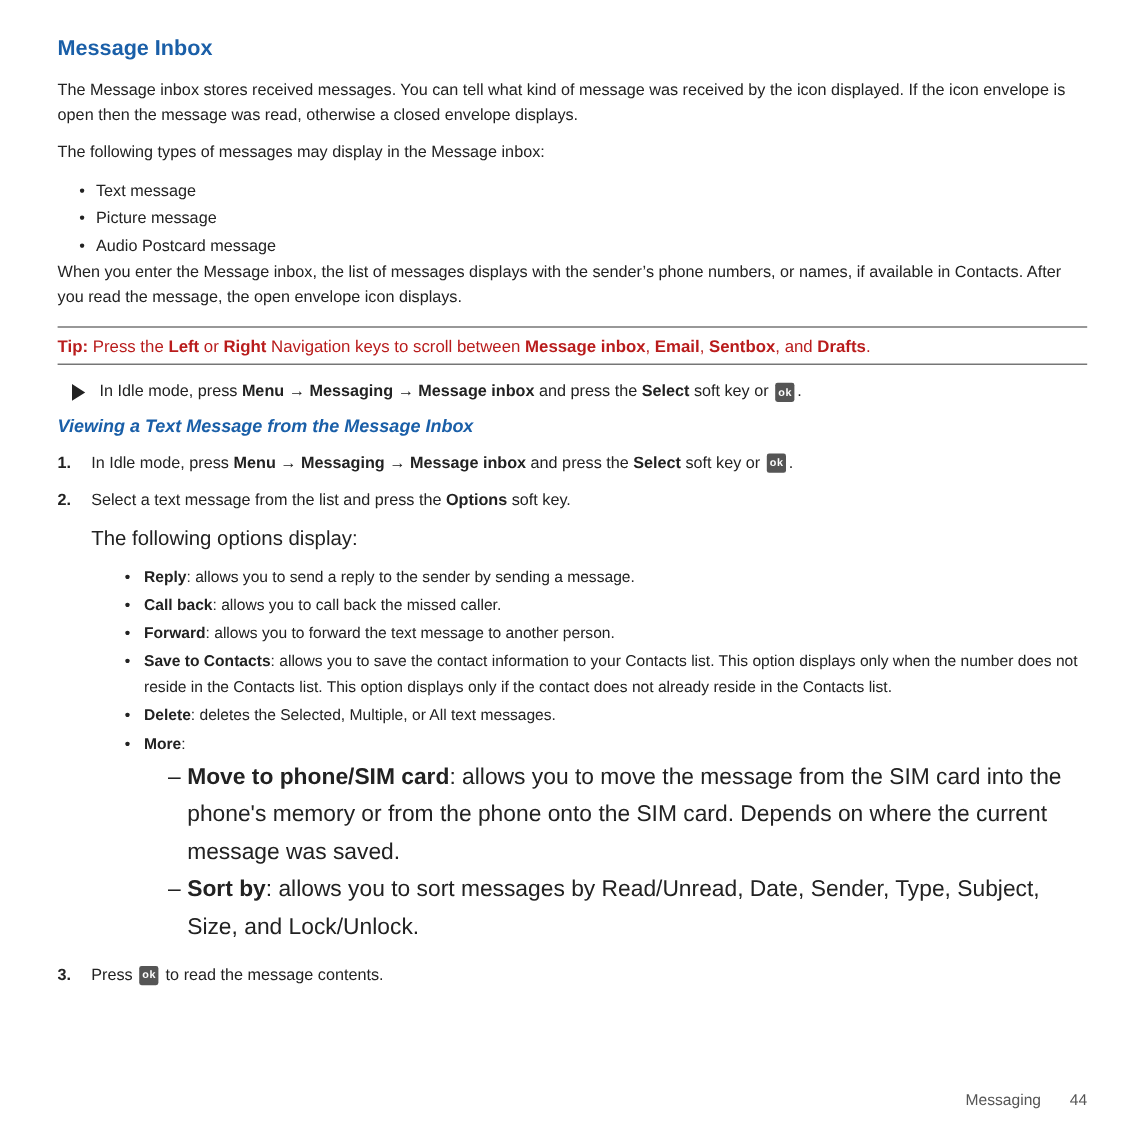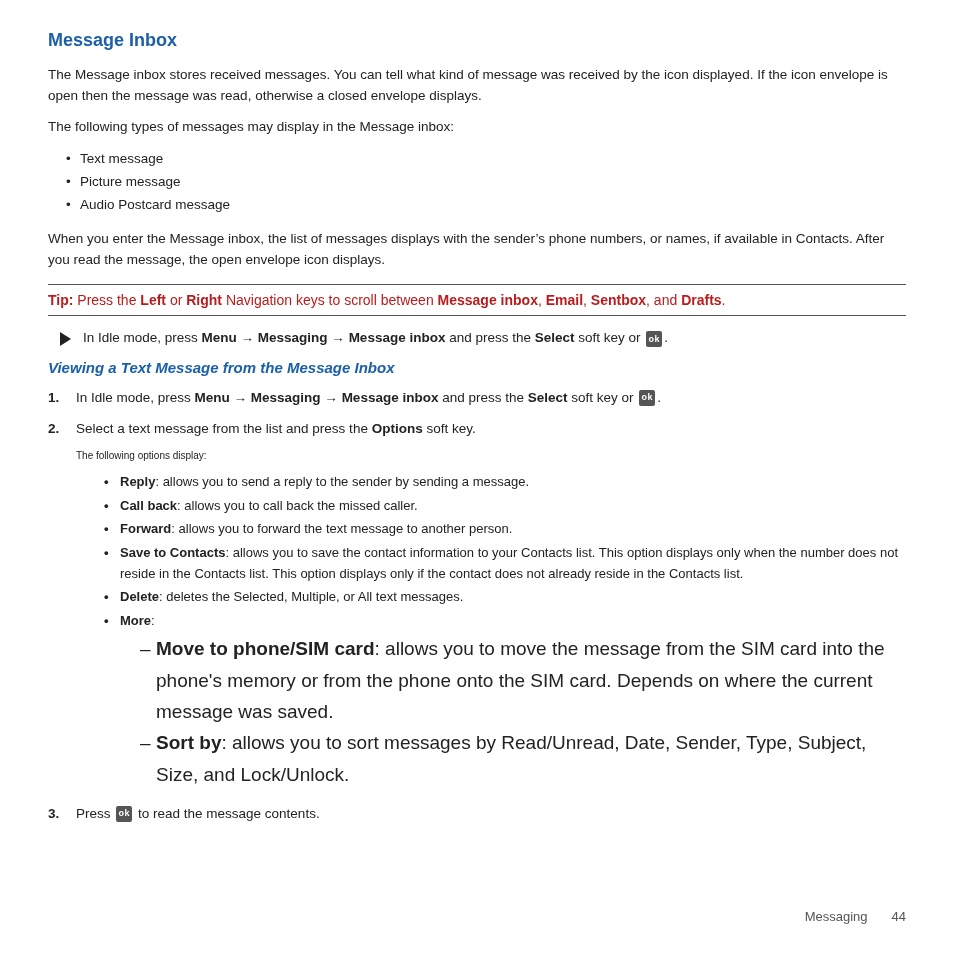--- a/index.html
+++ b/index.html
@@ -23,21 +23,20 @@
     .intro-para {
       font-size: 13.5px;
       line-height: 1.55;
       margin-bottom: 10px;
       color: #222;
     }
 
     .bullet-list {
       list-style: none;
       margin-left: 18px;
-      margin-bottom: 12px;
     }
     .bullet-list li {
       font-size: 13.5px;
       line-height: 1.7;
       position: relative;
       padding-left: 14px;
     }
     .bullet-list li::before {
       content: "•";
       position: absolute;
@@ -95,21 +94,21 @@
     .numbered-list > li .num {
       font-weight: bold;
       min-width: 18px;
       flex-shrink: 0;
     }
     .numbered-list > li .content {
       flex: 1;
     }
 
     .sub-para {
-      font-size: 10px;
+      font-size: 17px;
       margin: 6px 0 8px 28px;
       line-height: 1.55;
     }
 
     .options-list {
       list-style: none;
       margin-left: 28px;
       margin-bottom: 4px;
     }
     .options-list > li {

